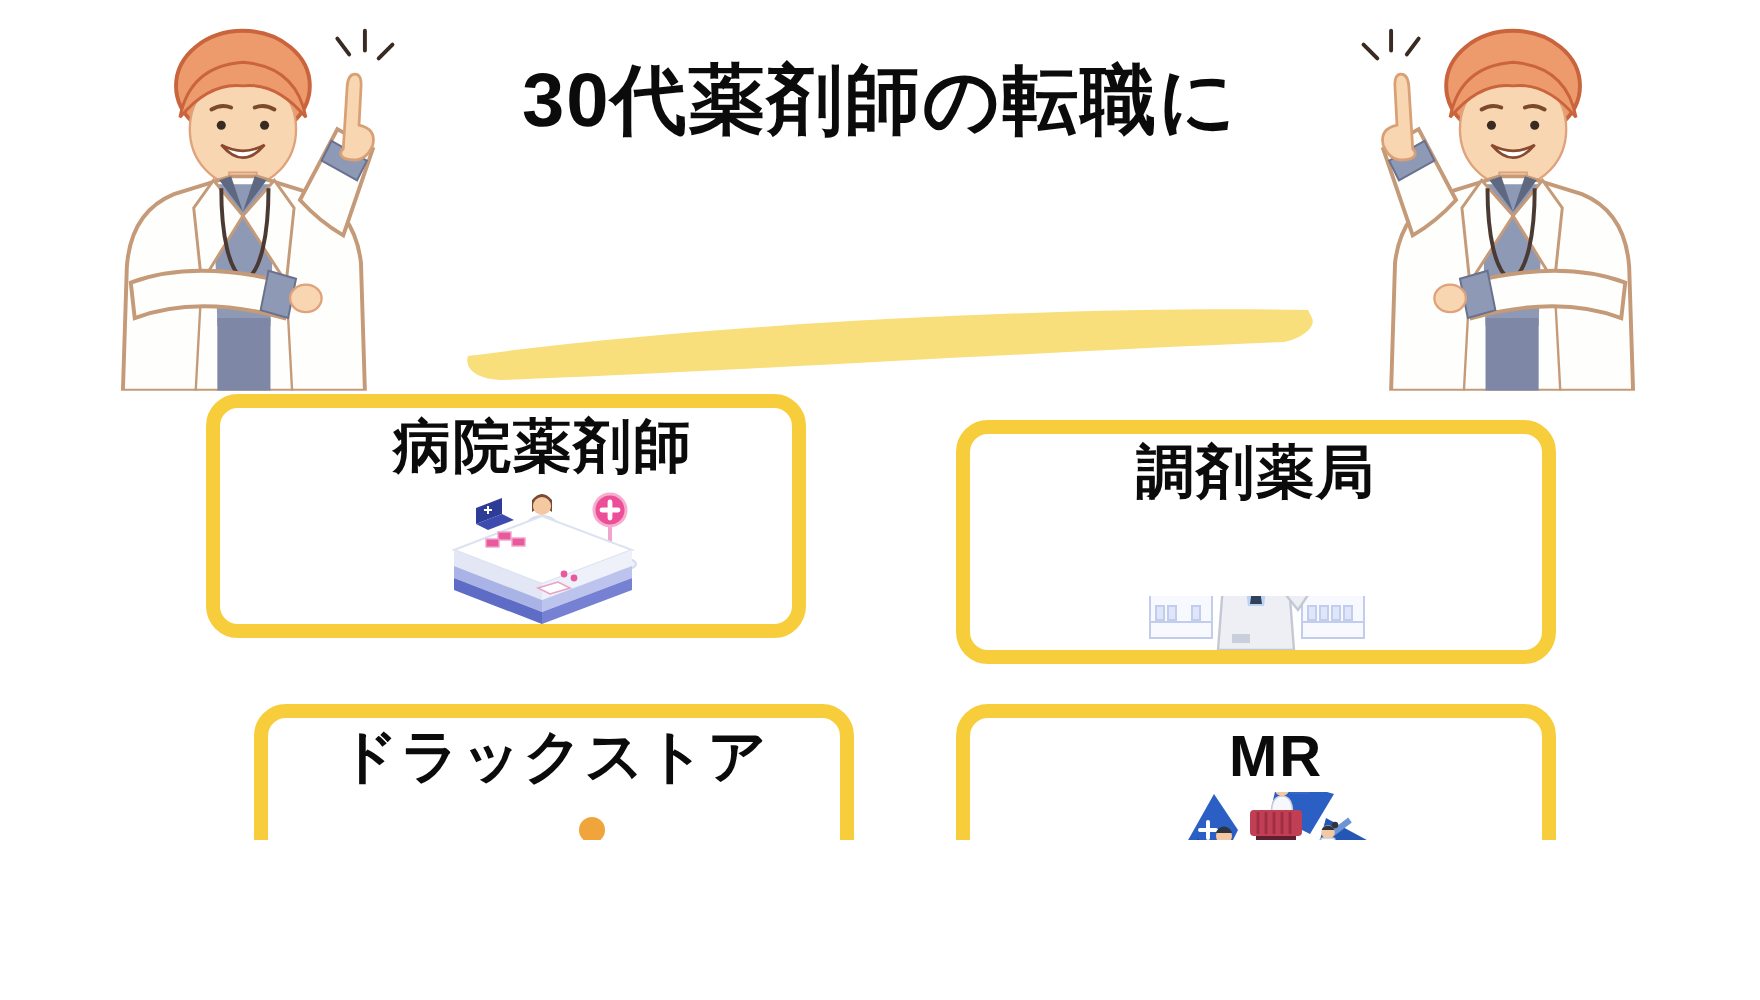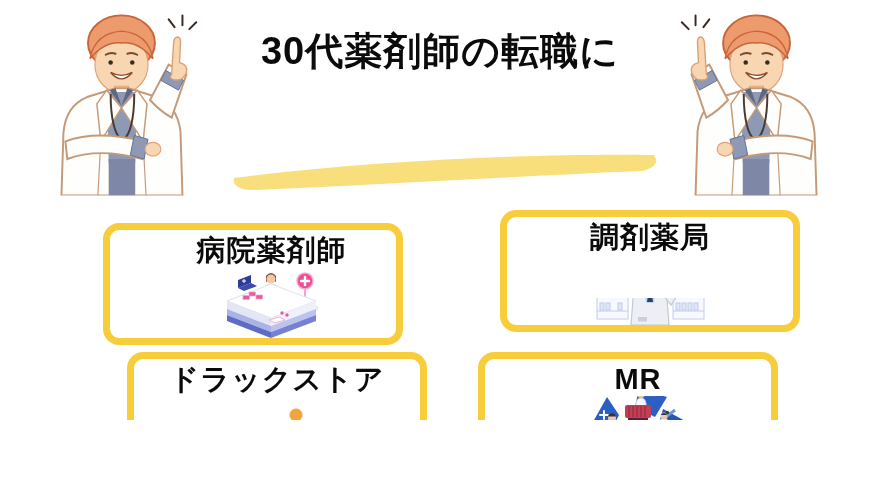--- a/index.html
+++ b/index.html
@@ -13,22 +13,22 @@
   .title-block{
     position:absolute;left:190px;top:28px;width:500px;text-align:center;
     font-weight:800;font-size:38px;line-height:47px;color:#0b0b0b;letter-spacing:1px;
   }
   .marker{position:absolute;left:228px;top:146px;width:432px;height:44px;}
   .card{
     position:absolute;width:300px;height:122px;box-sizing:border-box;
     background:#ffffff;border:7px solid #F8CD3C;border-radius:16px;
     display:flex;flex-direction:column;align-items:center;
   }
-  .card.c1{left:103px;top:223px;padding-left:37px;}
-  .card.c2{left:500px;top:210px;gap:44px;}
+  .card.c1{left:103px;top:197px;padding-left:37px;}
+  .card.c2{left:478px;top:210px;gap:44px;}
   .card.c3{left:103px;top:352px;margin-left:24px;}
   .card.c4{left:478px;top:352px;padding-left:20px;}
   .card-label{
     font-weight:800;font-size:29px;line-height:34px;color:#0b0b0b;
     letter-spacing:1px;margin-top:3px;white-space:nowrap;
   }
   .card-art{flex:1;display:flex;align-items:flex-end;justify-content:center;overflow:hidden;}
 </style>
 </head>
 <body>

